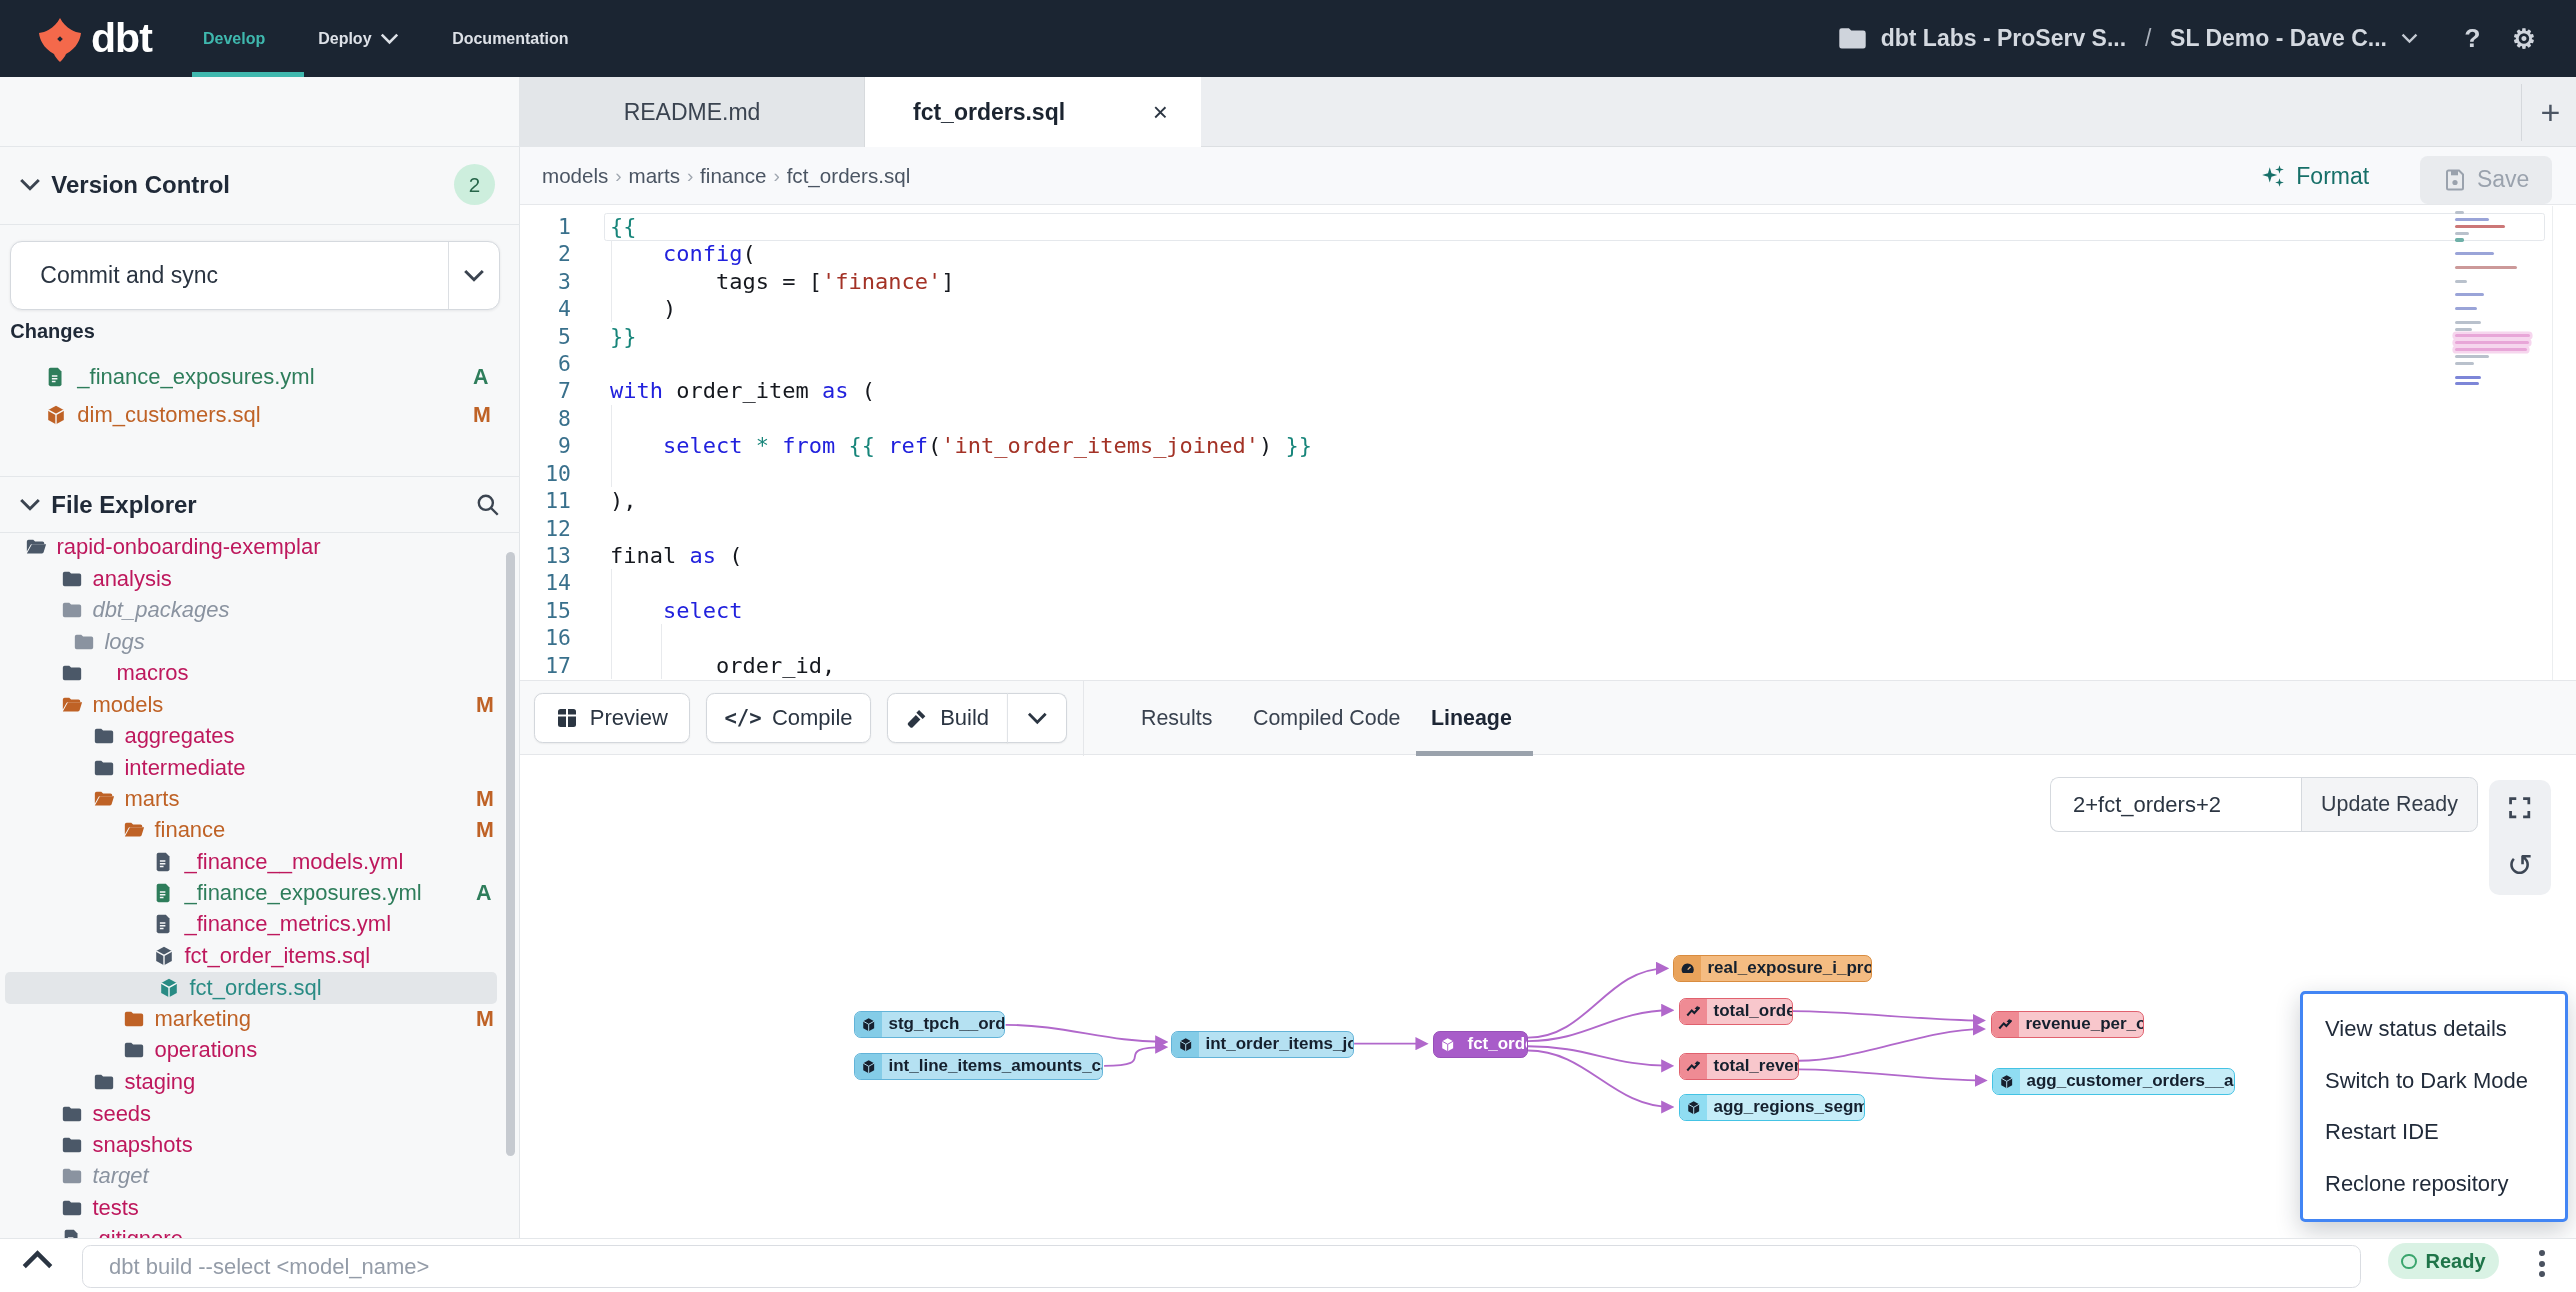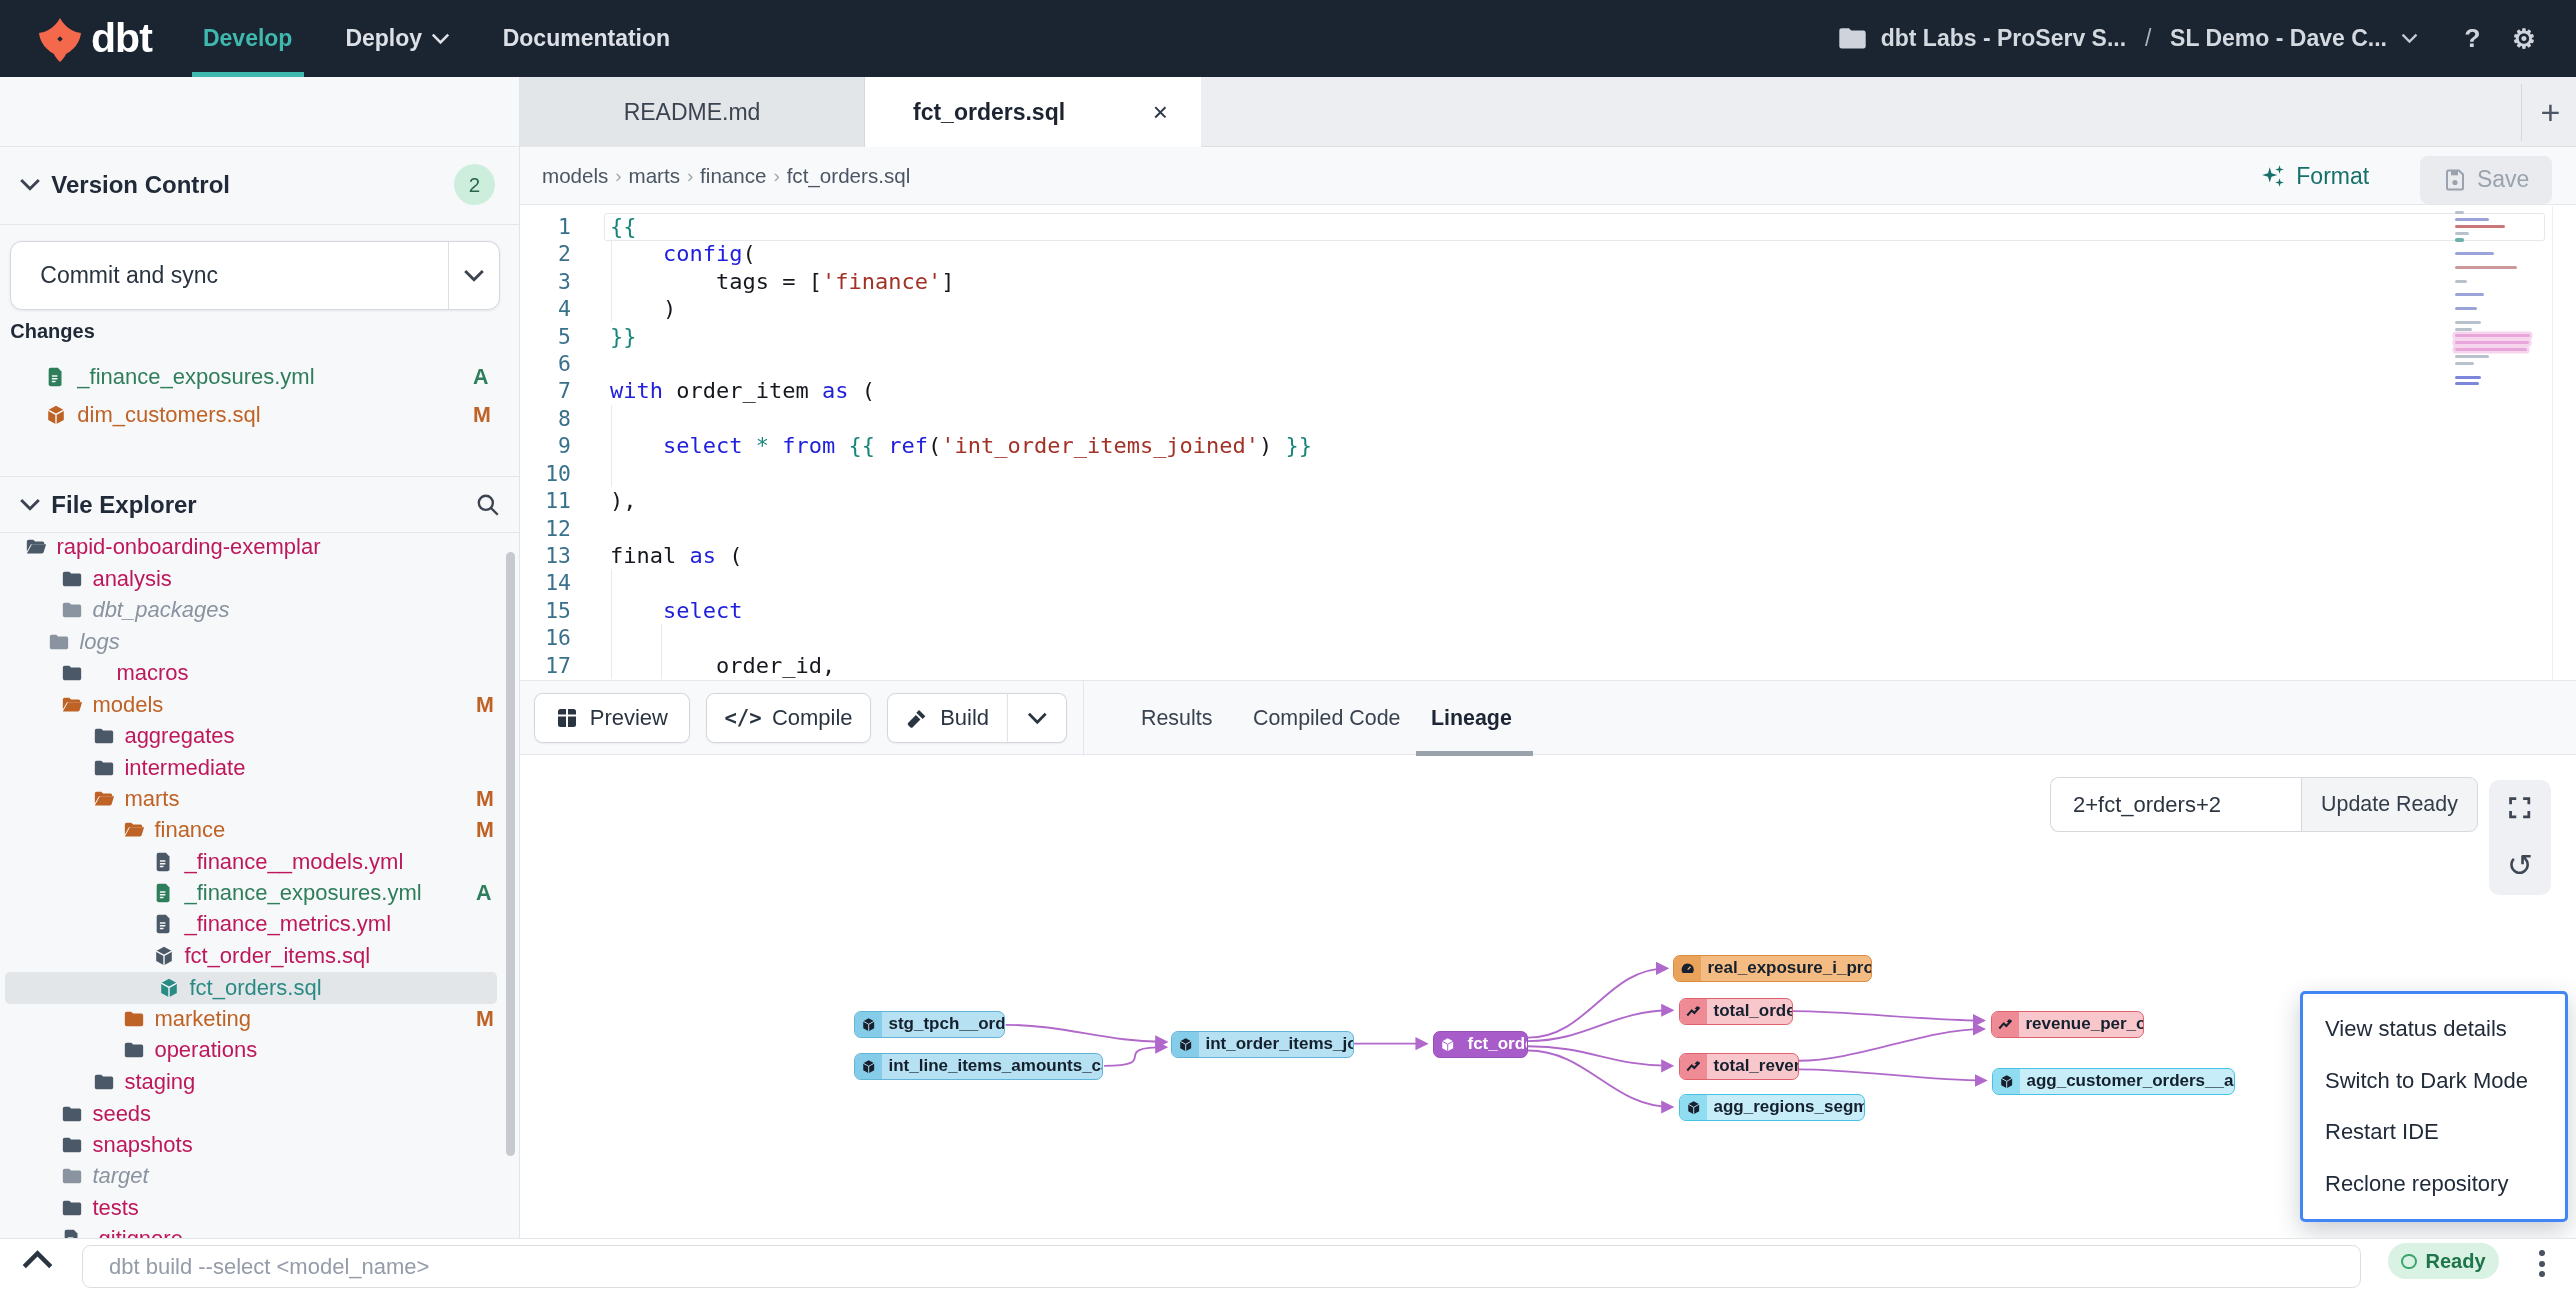--- a/index.html
+++ b/index.html
@@ -3,21 +3,21 @@
 <meta charset="utf-8">
 <style>
   * { margin:0; padding:0; box-sizing:border-box; }
   html,body { width:2576px; height:1292px; overflow:hidden; background:#fff;
     font-family:"Liberation Sans", sans-serif; color:#222b38; }
 
   
   #topbar { position:absolute; left:0; top:0; width:2576px; height:77px; background:#1b2532; display:flex; align-items:center; }
   #logo-wrap { display:flex; align-items:center; margin-left:36px; }
   #brand { color:#fff; font-size:41px; font-weight:bold; letter-spacing:-0.9px; margin-left:6.9px; }
-  .nav-item { display:flex; align-items:center; gap:8.6px; font-size:23px; font-weight:bold; color:#dde1e7; cursor:pointer; }
+  .nav-item { display:flex; align-items:center; gap:8.6px; font-size:16px; font-weight:bold; color:#dde1e7; cursor:pointer; }
   .nav-item.active { color:#3fb8ae; }
   #nav { display:flex; align-items:center; gap:53px; margin-left:51px; }
   #develop-underline { position:absolute; left:192px; top:72px; width:112px; height:5.1px; background:#3fb8ae; }
   #topbar-right { margin-left:auto; display:flex; align-items:center; margin-right:33px; gap:13.7px; font-size:23px; font-weight:bold; color:#d4d9e0; }
   #topbar-right .sep { color:#aab1bb; font-weight:normal; margin:0 5.1px; }
   .tb-icon { width:38px; text-align:center; font-size:26.6px; color:#cfd4dc; }
 
   
   #sidebar { position:absolute; left:0; top:77px; width:520px; height:1161px; background:#f7f8f9; border-right:0.9px solid #e2e5e8; }
   .side-divider { position:absolute; left:0; width:520px; height:0.9px; background:#e4e7ea; }
@@ -218,21 +218,21 @@
           <path fill="#4b5868" d="M2 6a2 2 0 0 1 2-2h5l2 2h9a2 2 0 0 1 2 2v10a2 2 0 0 1-2 2H4a2 2 0 0 1-2-2z"></path>
         </svg>
         <span class="tree-label tl-default">analysis</span>
       </div>
       <div class="tree-row" style="top: 61px; padding-left: 61px;">
         <svg width="22" height="22" viewBox="0 0 24 24">
           <path fill="#8a93a0" d="M2 6a2 2 0 0 1 2-2h5l2 2h9a2 2 0 0 1 2 2v10a2 2 0 0 1-2 2H4a2 2 0 0 1-2-2z"></path>
         </svg>
         <span class="tree-label tl-muted">dbt_packages</span>
       </div>
-      <div class="tree-row" style="top: 93px; padding-left: 48px;">
+      <div class="tree-row" style="top: 93px; padding-left: 73px;">
         <svg width="22" height="22" viewBox="0 0 24 24">
           <path fill="#8a93a0" d="M2 6a2 2 0 0 1 2-2h5l2 2h9a2 2 0 0 1 2 2v10a2 2 0 0 1-2 2H4a2 2 0 0 1-2-2z"></path>
         </svg>
         <span class="tree-label tl-muted">logs</span>
       </div>
       <div class="tree-row" style="top: 124px; padding-left: 61px; gap: 24px;">
         <svg width="22" height="22" viewBox="0 0 24 24">
           <path fill="#4b5868" d="M2 6a2 2 0 0 1 2-2h5l2 2h9a2 2 0 0 1 2 2v10a2 2 0 0 1-2 2H4a2 2 0 0 1-2-2z"></path>
         </svg>
         <span class="tree-label tl-default">macros</span>

